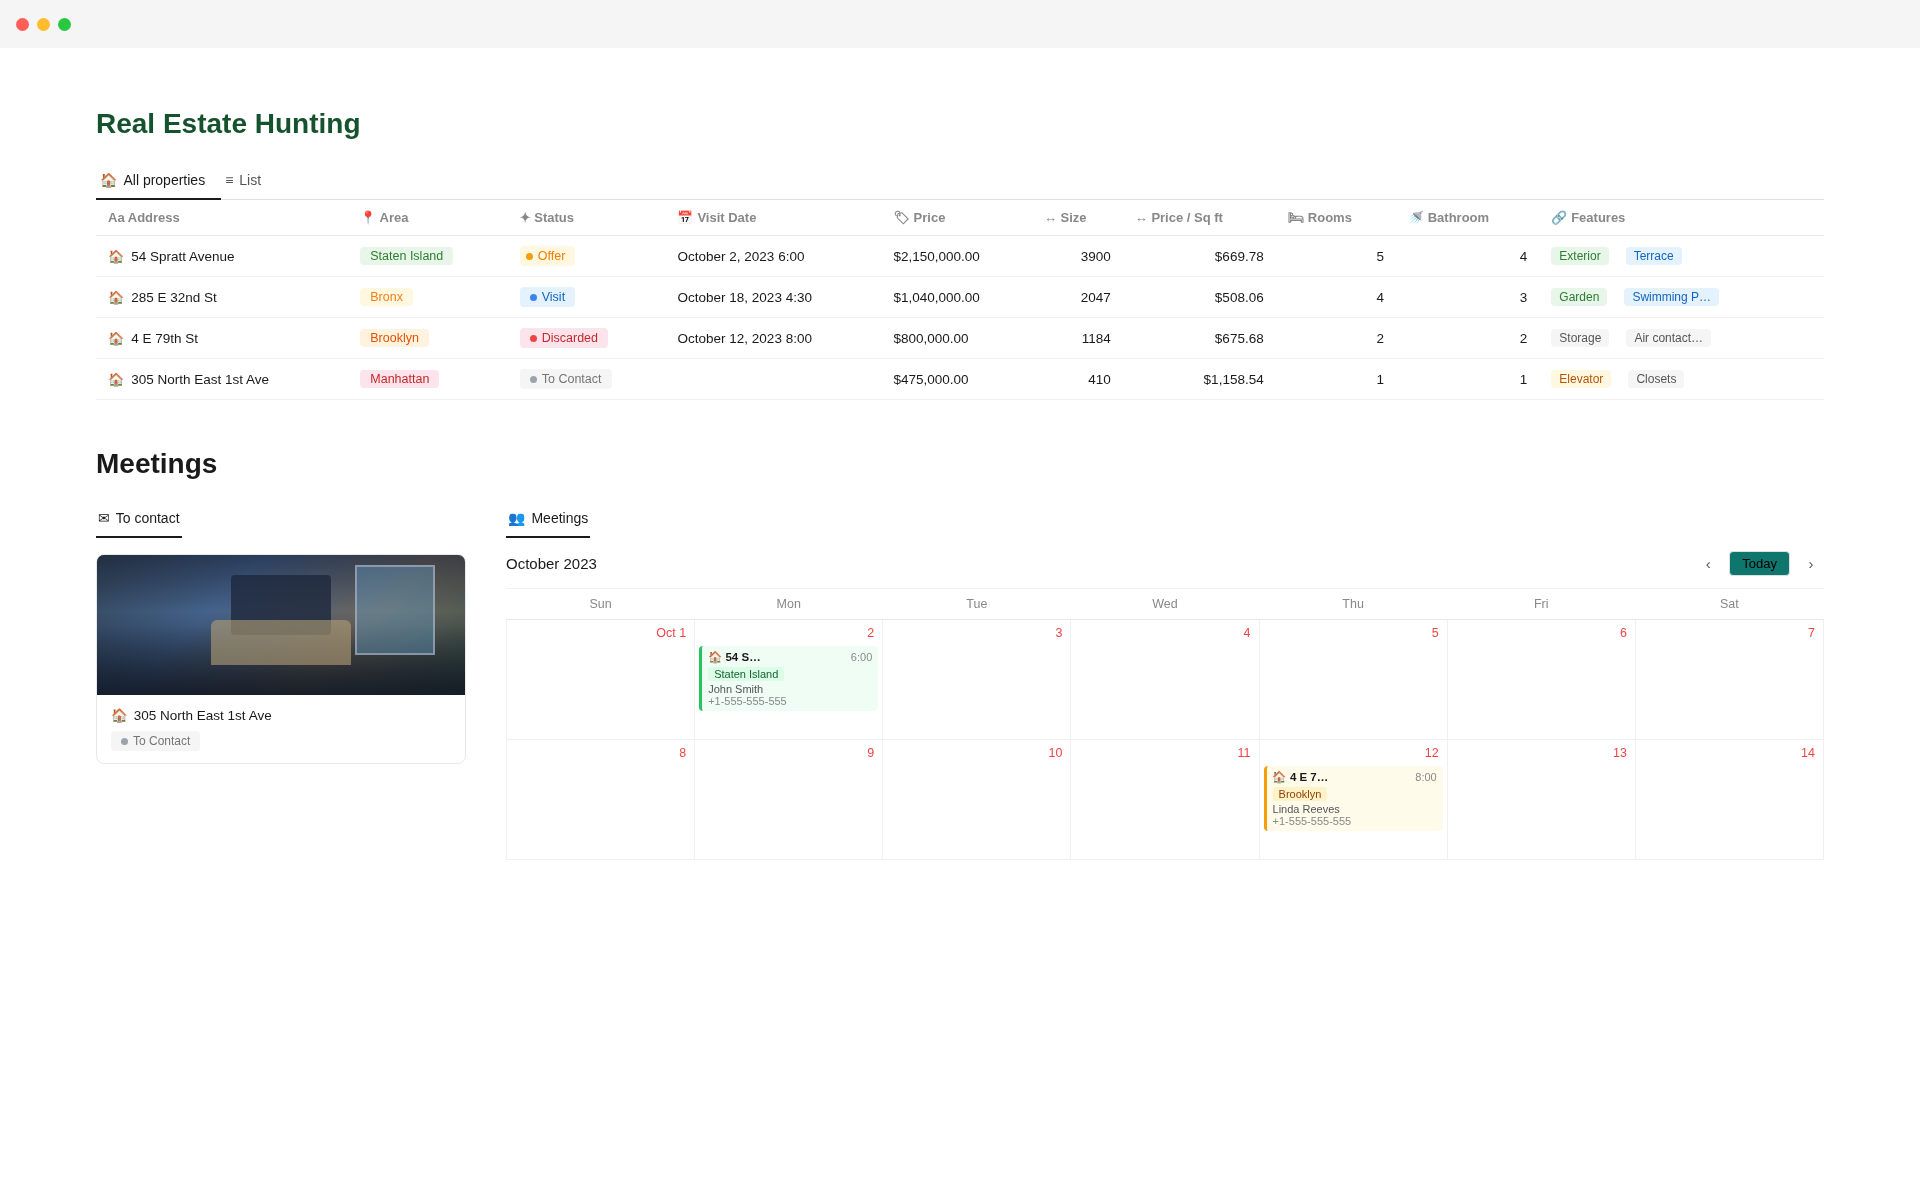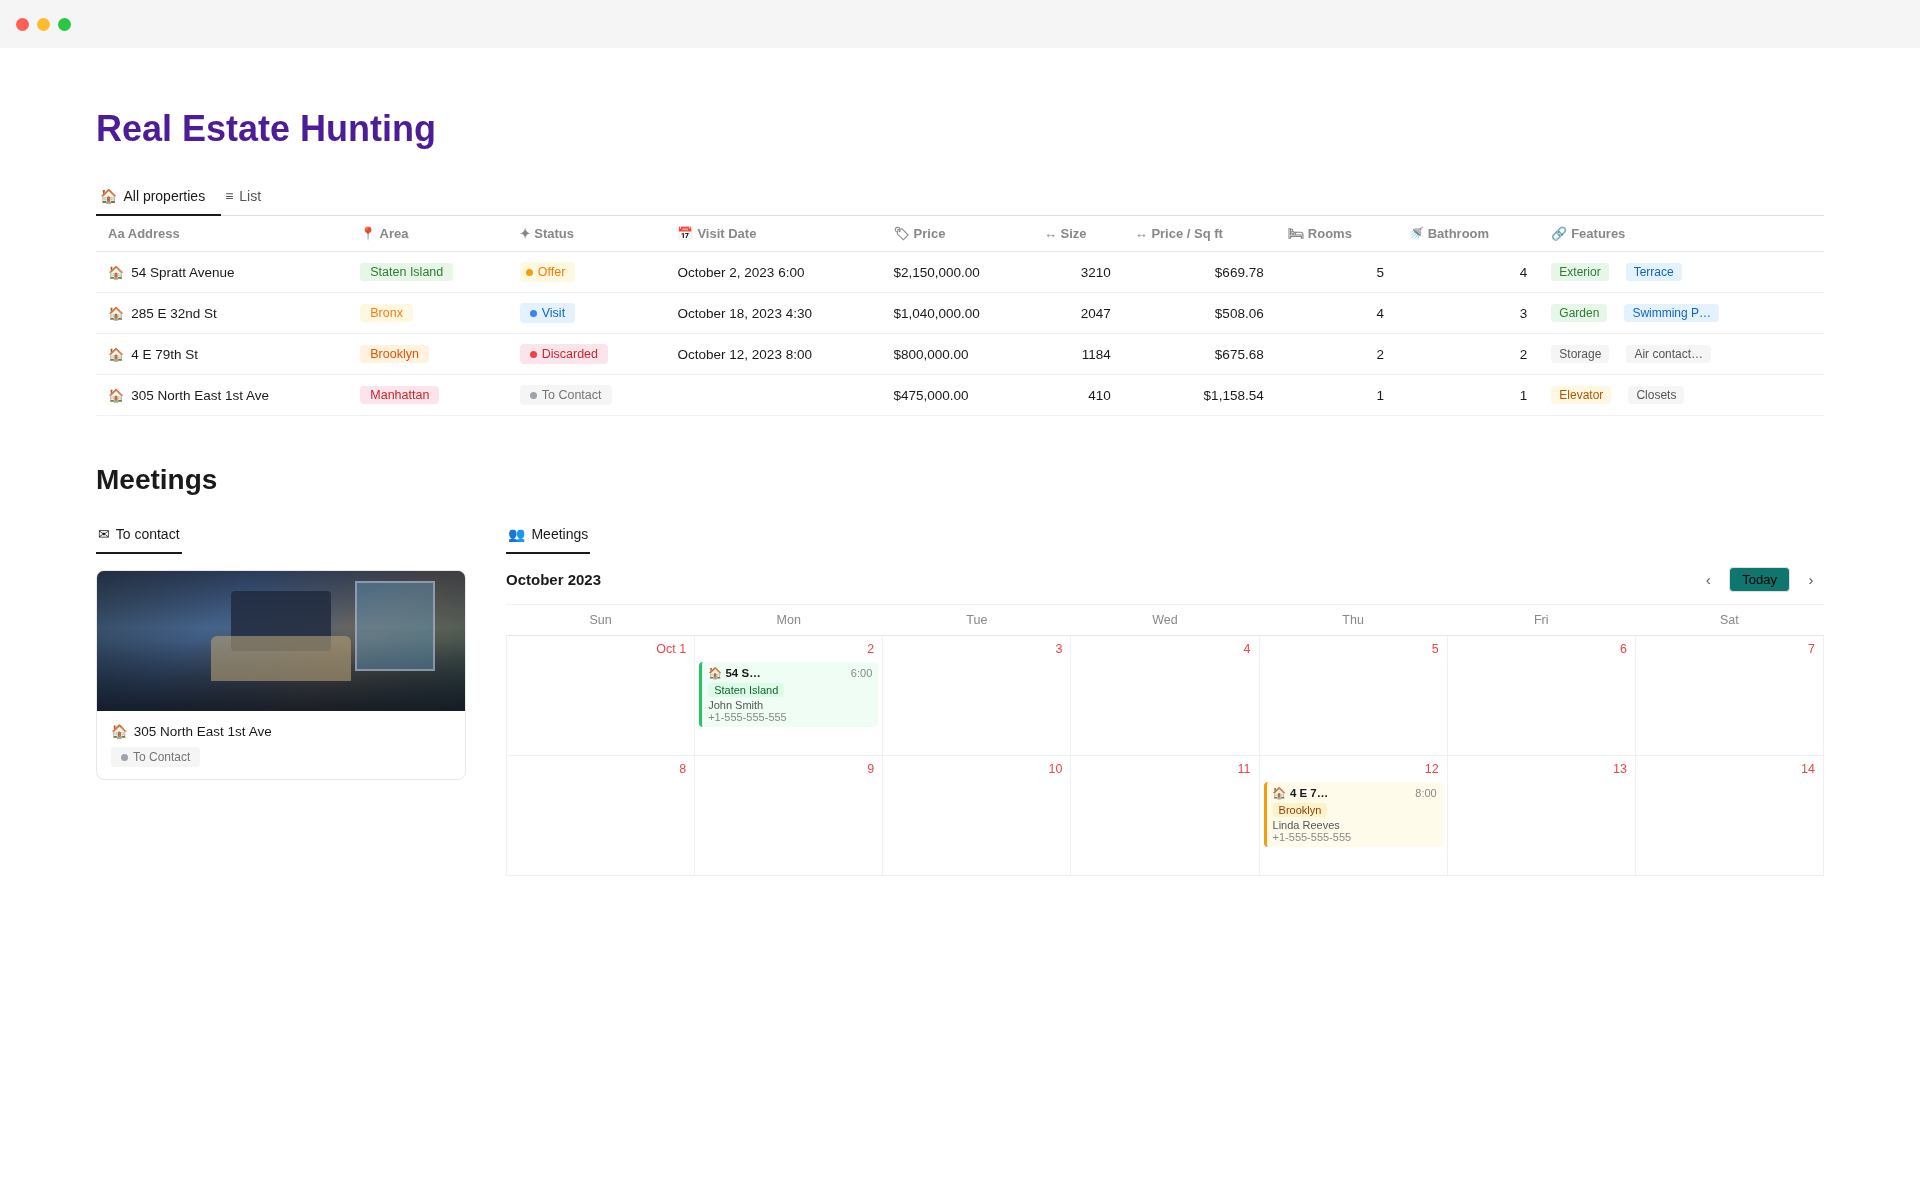--- a/index.html
+++ b/index.html
@@ -27,24 +27,24 @@
     .dot-yellow { background: #febc2e; }
     .dot-green { background: #28c840; }
 
     
     .main {
       padding: 60px 96px 40px 96px;
       max-width: 1920px;
     }
 
     .page-title {
-      font-size: 36px;
+      font-size: 28px;
       font-weight: 700;
-      margin-bottom: 30px;
-      color: #4c1d95;
+      margin-bottom: 24px;
+      color: #14532d;
     }
 
     
     .tabs {
       display: flex;
       gap: 0;
       margin-bottom: 0;
       border-bottom: 1px solid #e0e0e0;
     }
     .tab {
@@ -280,21 +280,21 @@
 
     .calendar-header {
       display: flex;
       align-items: center;
       justify-content: space-between;
       padding: 12px 0;
       border-bottom: 1px solid #f0f0f0;
     }
     .calendar-month {
       font-size: 15px;
-      font-weight: 700;
+      font-weight: 400;
     }
     .cal-nav {
       display: flex;
       align-items: center;
       gap: 8px;
     }
     .cal-nav-btn {
       width: 26px; height: 26px;
       display: flex;
       align-items: center;
@@ -470,21 +470,21 @@
             <td>
               <div class="address-cell">
                 <span class="house-icon">🏠</span>
                 <span>54 Spratt Avenue</span>
               </div>
             </td>
             <td><span class="area-tag area-staten">Staten Island</span></td>
             <td><span class="status-badge status-offer"><span class="status-dot dot-offer"></span>Offer</span></td>
             <td>October 2, 2023 6:00</td>
             <td>$2,150,000.00</td>
-            <td class="right">3210</td>
+            <td class="right">3900</td>
             <td class="right">$669.78</td>
             <td class="right">5</td>
             <td class="right">4</td>
             <td><span class="feature-tag feat-green">Exterior</span><span class="feature-tag feat-blue">Terrace</span></td>
           </tr>
           <tr>
             <td>
               <div class="address-cell">
                 <span class="house-icon">🏠</span>
                 <span>285 E 32nd St</span>

